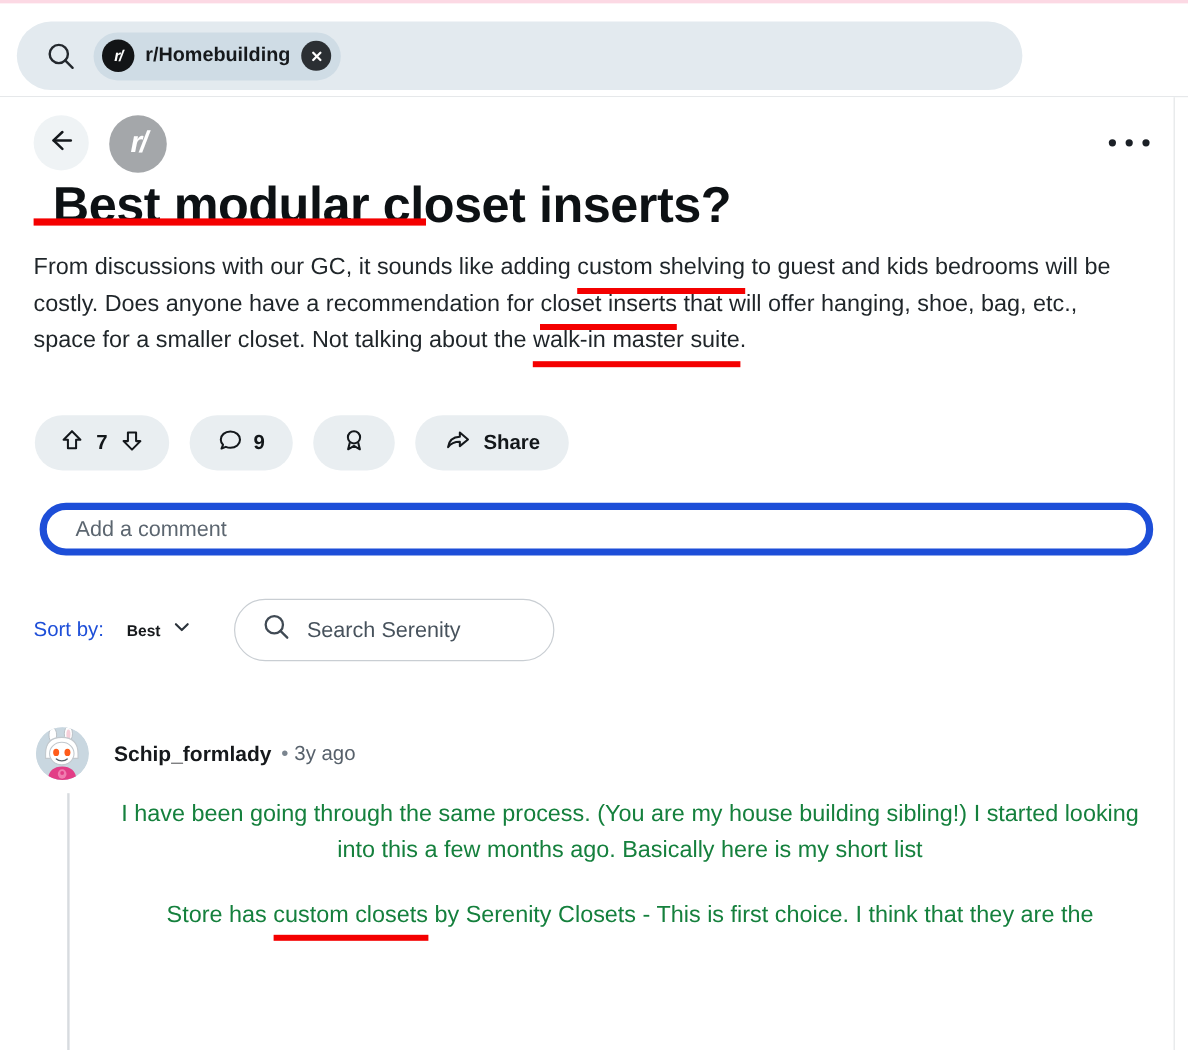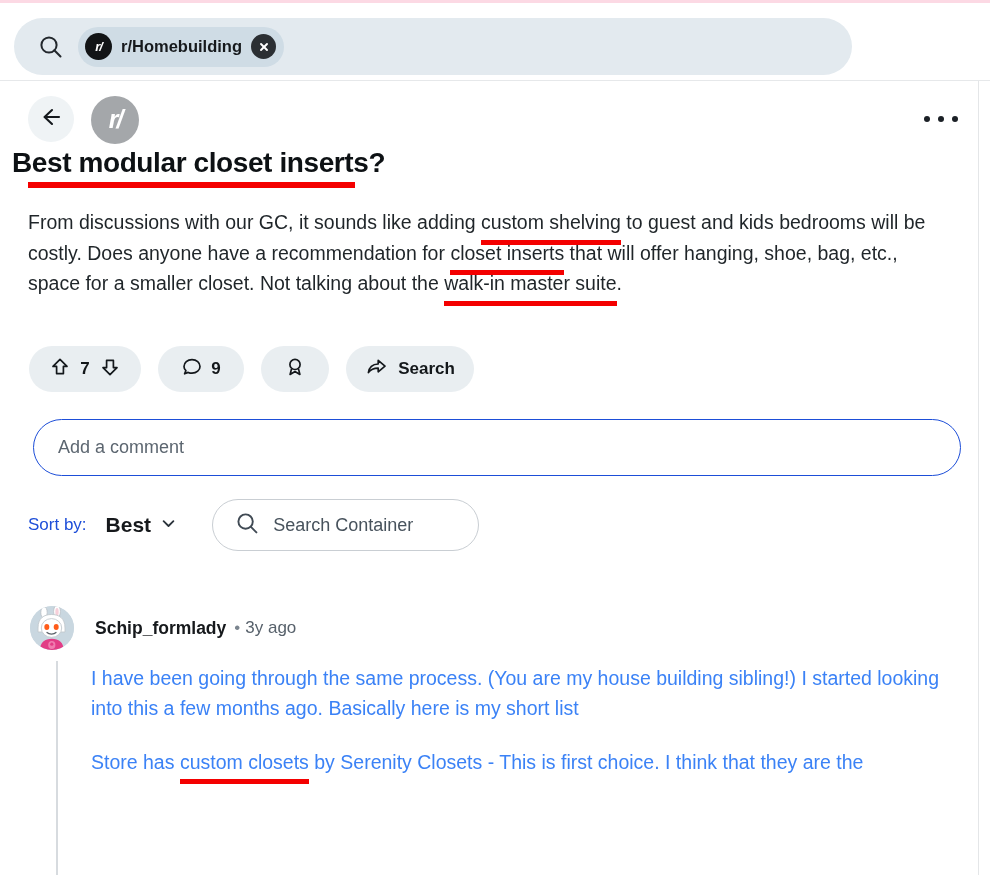--- a/index.html
+++ b/index.html
@@ -184,22 +184,22 @@
   .more-btn i {
     width: 6px; height: 6px;
     border-radius: 50%;
     background: #1b2026;
     display: block;
   }
 
   
   .post-title {
     position: absolute;
-    left: 12px; top: 66px;
-    font-size: 28px;
+    left: 44px; top: 66px;
+    font-size: 42px;
     font-weight: bold;
     color: #0d1114;
     letter-spacing: -0.4px;
     white-space: nowrap;
     text-align: right;
   }
   .title-underline {
     position: absolute;
     left: 28px; top: 101px;
     width: 327px;
@@ -258,22 +258,22 @@
   .pill-text {
     font-size: 17px;
     font-weight: bold;
   }
 
   
   .comment-box {
     position: absolute;
     left: 33px; top: 338px;
     width: 928px;
-    height: 57px;
-    border: 1px solid #1d4ed8;
+    height: 44px;
+    border: 6px solid #1d4ed8;
     border-radius: 29px;
     box-sizing: border-box;
     display: flex;
     align-items: center;
   }
   .comment-box-text {
     font-size: 18px;
     color: #5c6670;
     margin-left: 24px;
   }
@@ -283,21 +283,21 @@
     position: absolute;
     left: 28px; top: 418px;
     display: flex;
     align-items: center;
   }
   .sort-label {
     font-size: 17px;
     color: #1d4ed8;
   }
   .sort-value {
-    font-size: 21px;
+    font-size: 13px;
     font-weight: bold;
     color: #16191c;
     margin-left: 19px;
   }
   .chev {
     margin-left: 9px;
     display: block;
   }
   .search-comments {
     margin-left: 35px;
@@ -360,21 +360,22 @@
     width: 2px;
     height: 295px;
     background: #d7dbdf;
   }
   .comment-body {
     margin-left: 61px;
     margin-top: 12px;
     width: 868px;
     font-size: 19.5px;
     line-height: 30px;
-    color: #3b82f6;
+    color: #15803d;
+    text-align: center;
   }
   .comment-body p { margin: 0 0 24px 0; }
   .comment-body p:last-child { margin-bottom: 0; }
 </style>
 </head>
 <body>
 
 <div class="top-hairline"></div>
 
 <div class="searchbar-region">
@@ -467,21 +468,21 @@
         </svg>
       </span>
     </div>
 
     <div class="pill pill-share">
       <span>
         <svg width="23" height="22" viewBox="0 0 23 22">
           <path d="M3.4 16.6 C4.2 10.6 8.2 8.2 13.2 8.0 L13.2 4.4 L20 10.2 L13.2 15.8 L13.2 12.2 C8.6 12.2 5.6 13.6 3.4 16.6 Z" fill="none" stroke="#14181c" stroke-width="1.7" stroke-linejoin="round"></path>
         </svg>
       </span>
-      <span class="pill-text">Search</span>
+      <span class="pill-text">Share</span>
     </div>
   </div>
 
   <div class="comment-box">
     <span class="comment-box-text">Add a comment</span>
   </div>
 
   <div class="sort-row">
     <span class="sort-label">Sort by:</span>
     <span class="sort-value">Best</span>
@@ -490,21 +491,21 @@
         <polyline points="3.6,6.2 8.5,11 13.4,6.2" fill="none" stroke="#2b333b" stroke-width="1.8" stroke-linecap="round" stroke-linejoin="round"></polyline>
       </svg>
     </span>
     <div class="search-comments">
       <span class="glass2">
         <svg width="25" height="25" viewBox="0 0 25 25">
           <circle cx="10.6" cy="10.6" r="7.2" fill="none" stroke="#404a54" stroke-width="1.9"></circle>
           <line x1="15.7" y1="15.7" x2="21.4" y2="21.4" stroke="#404a54" stroke-width="1.9" stroke-linecap="round"></line>
         </svg>
       </span>
-      <span class="search-comments-text">Search Container</span>
+      <span class="search-comments-text">Search Serenity</span>
     </div>
   </div>
 
   <div class="comment">
     <div class="comment-head">
       <div class="avatar">
         <svg width="44" height="44" viewBox="0 0 44 44">
           <circle cx="22" cy="22" r="22" fill="#c9d7e0"></circle>
 
           <ellipse cx="14" cy="6.5" rx="3.2" ry="6" fill="#ffffff" stroke="#b9bfc4" stroke-width="0.8"></ellipse>

